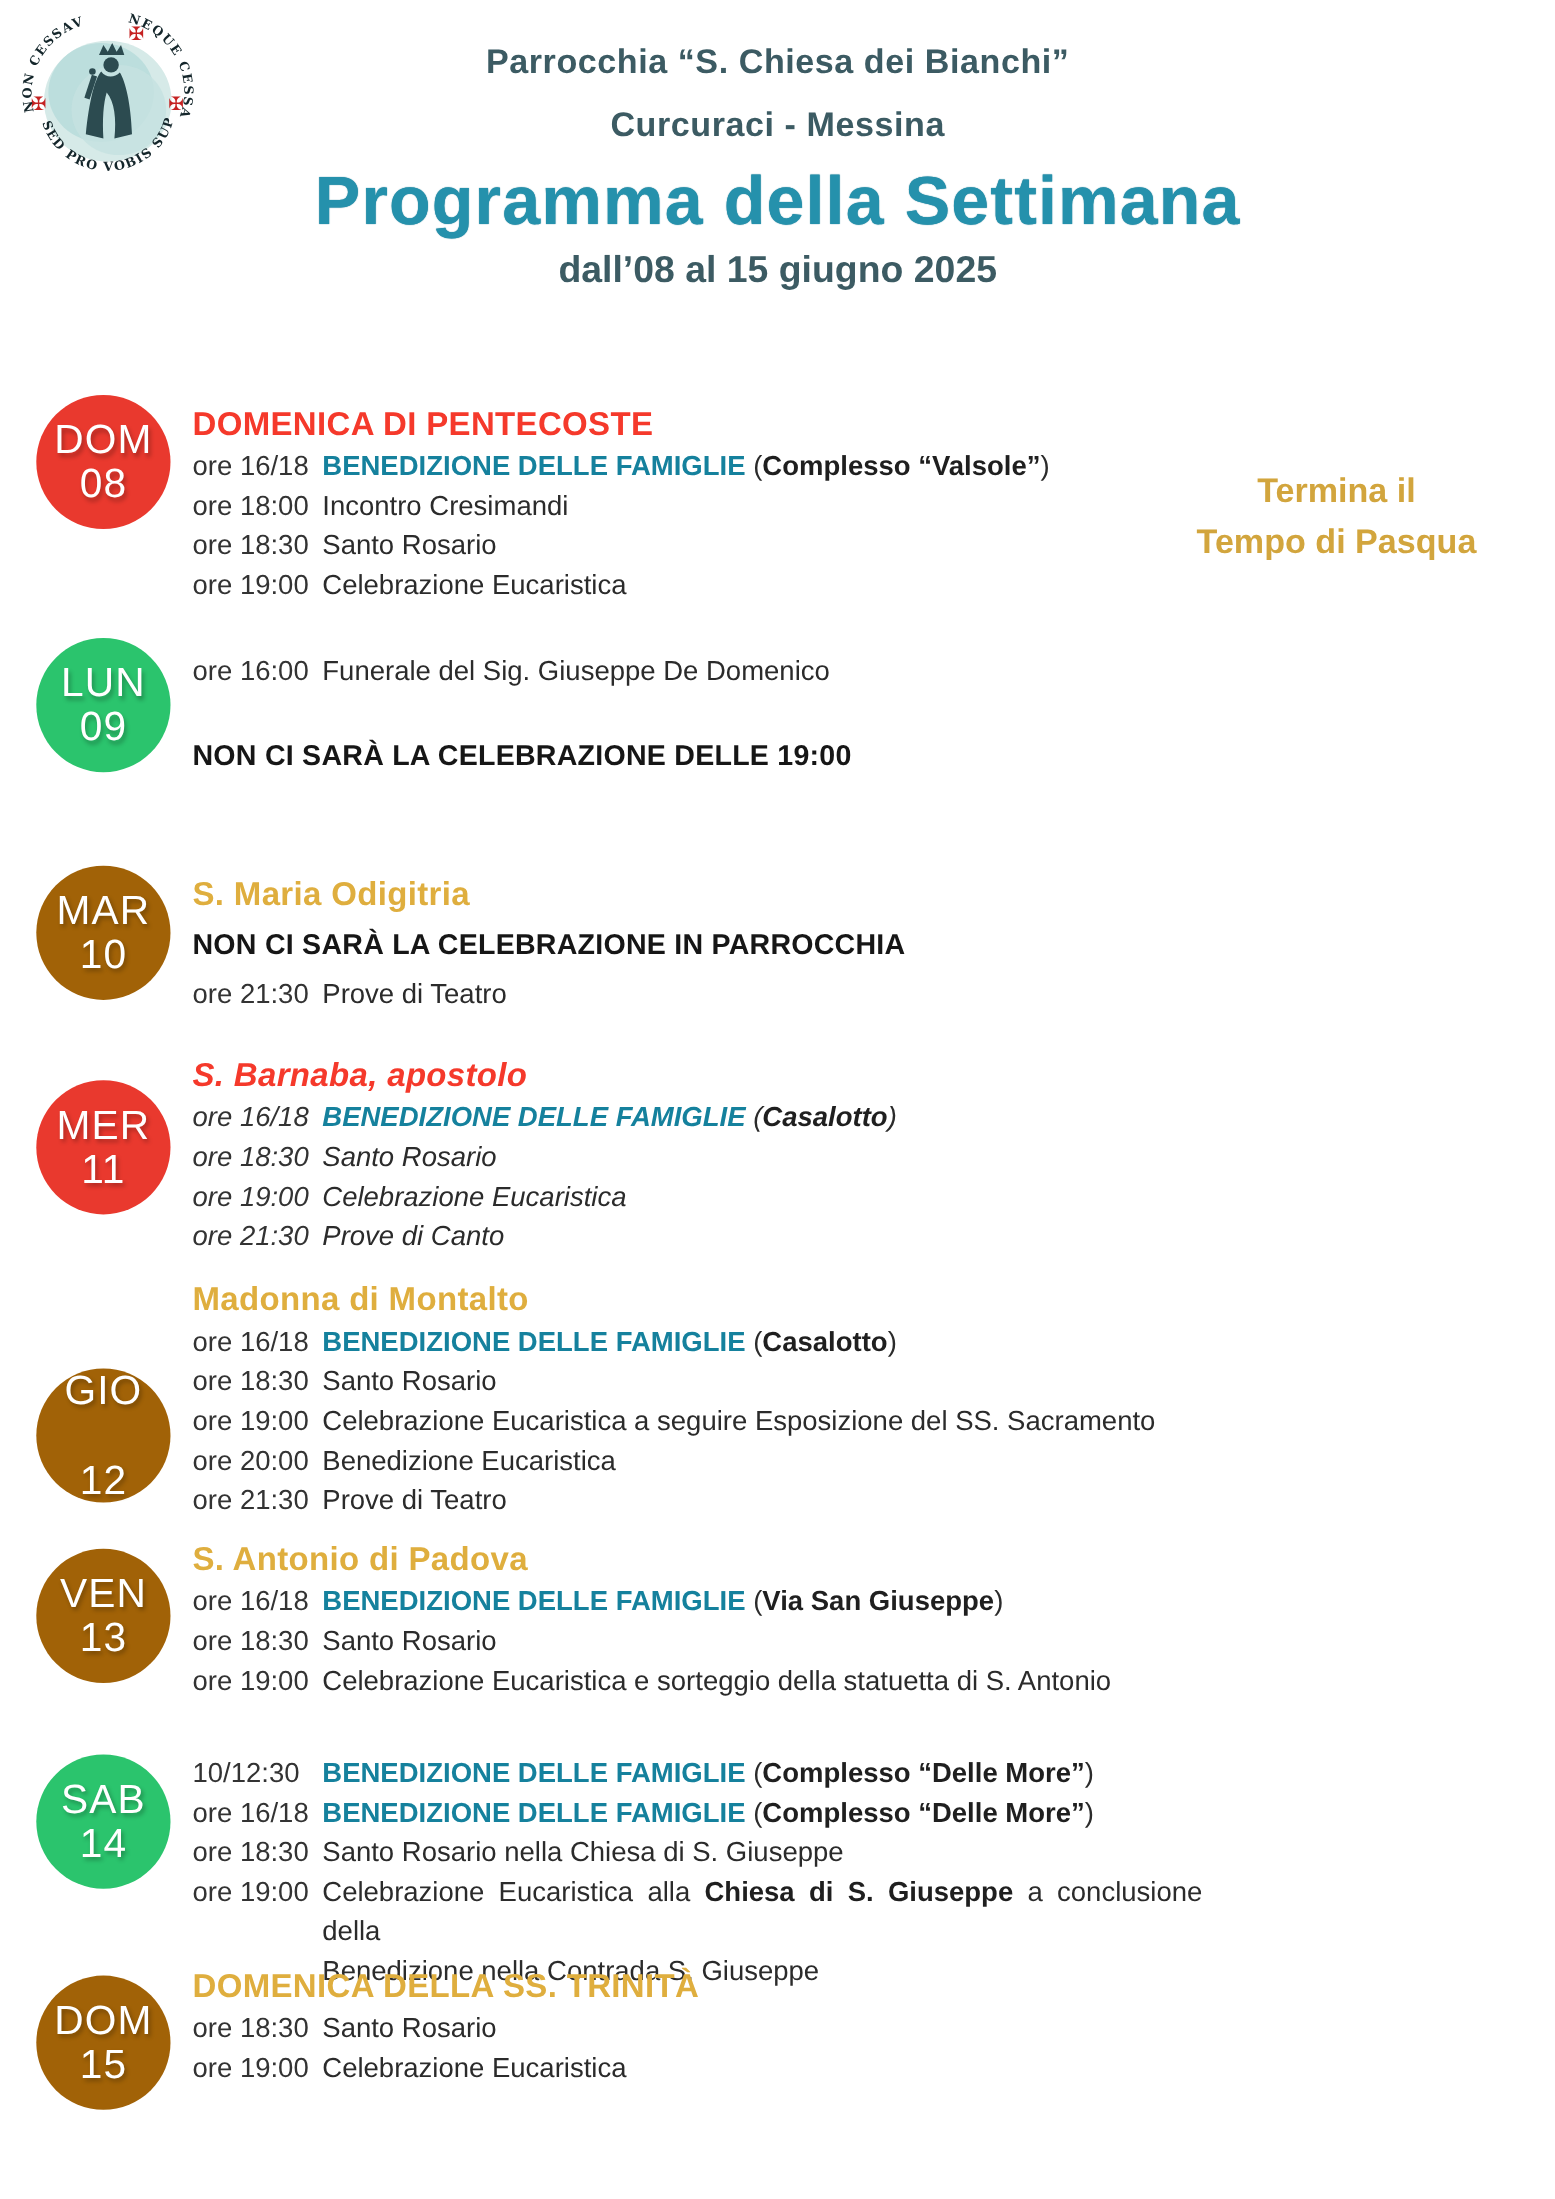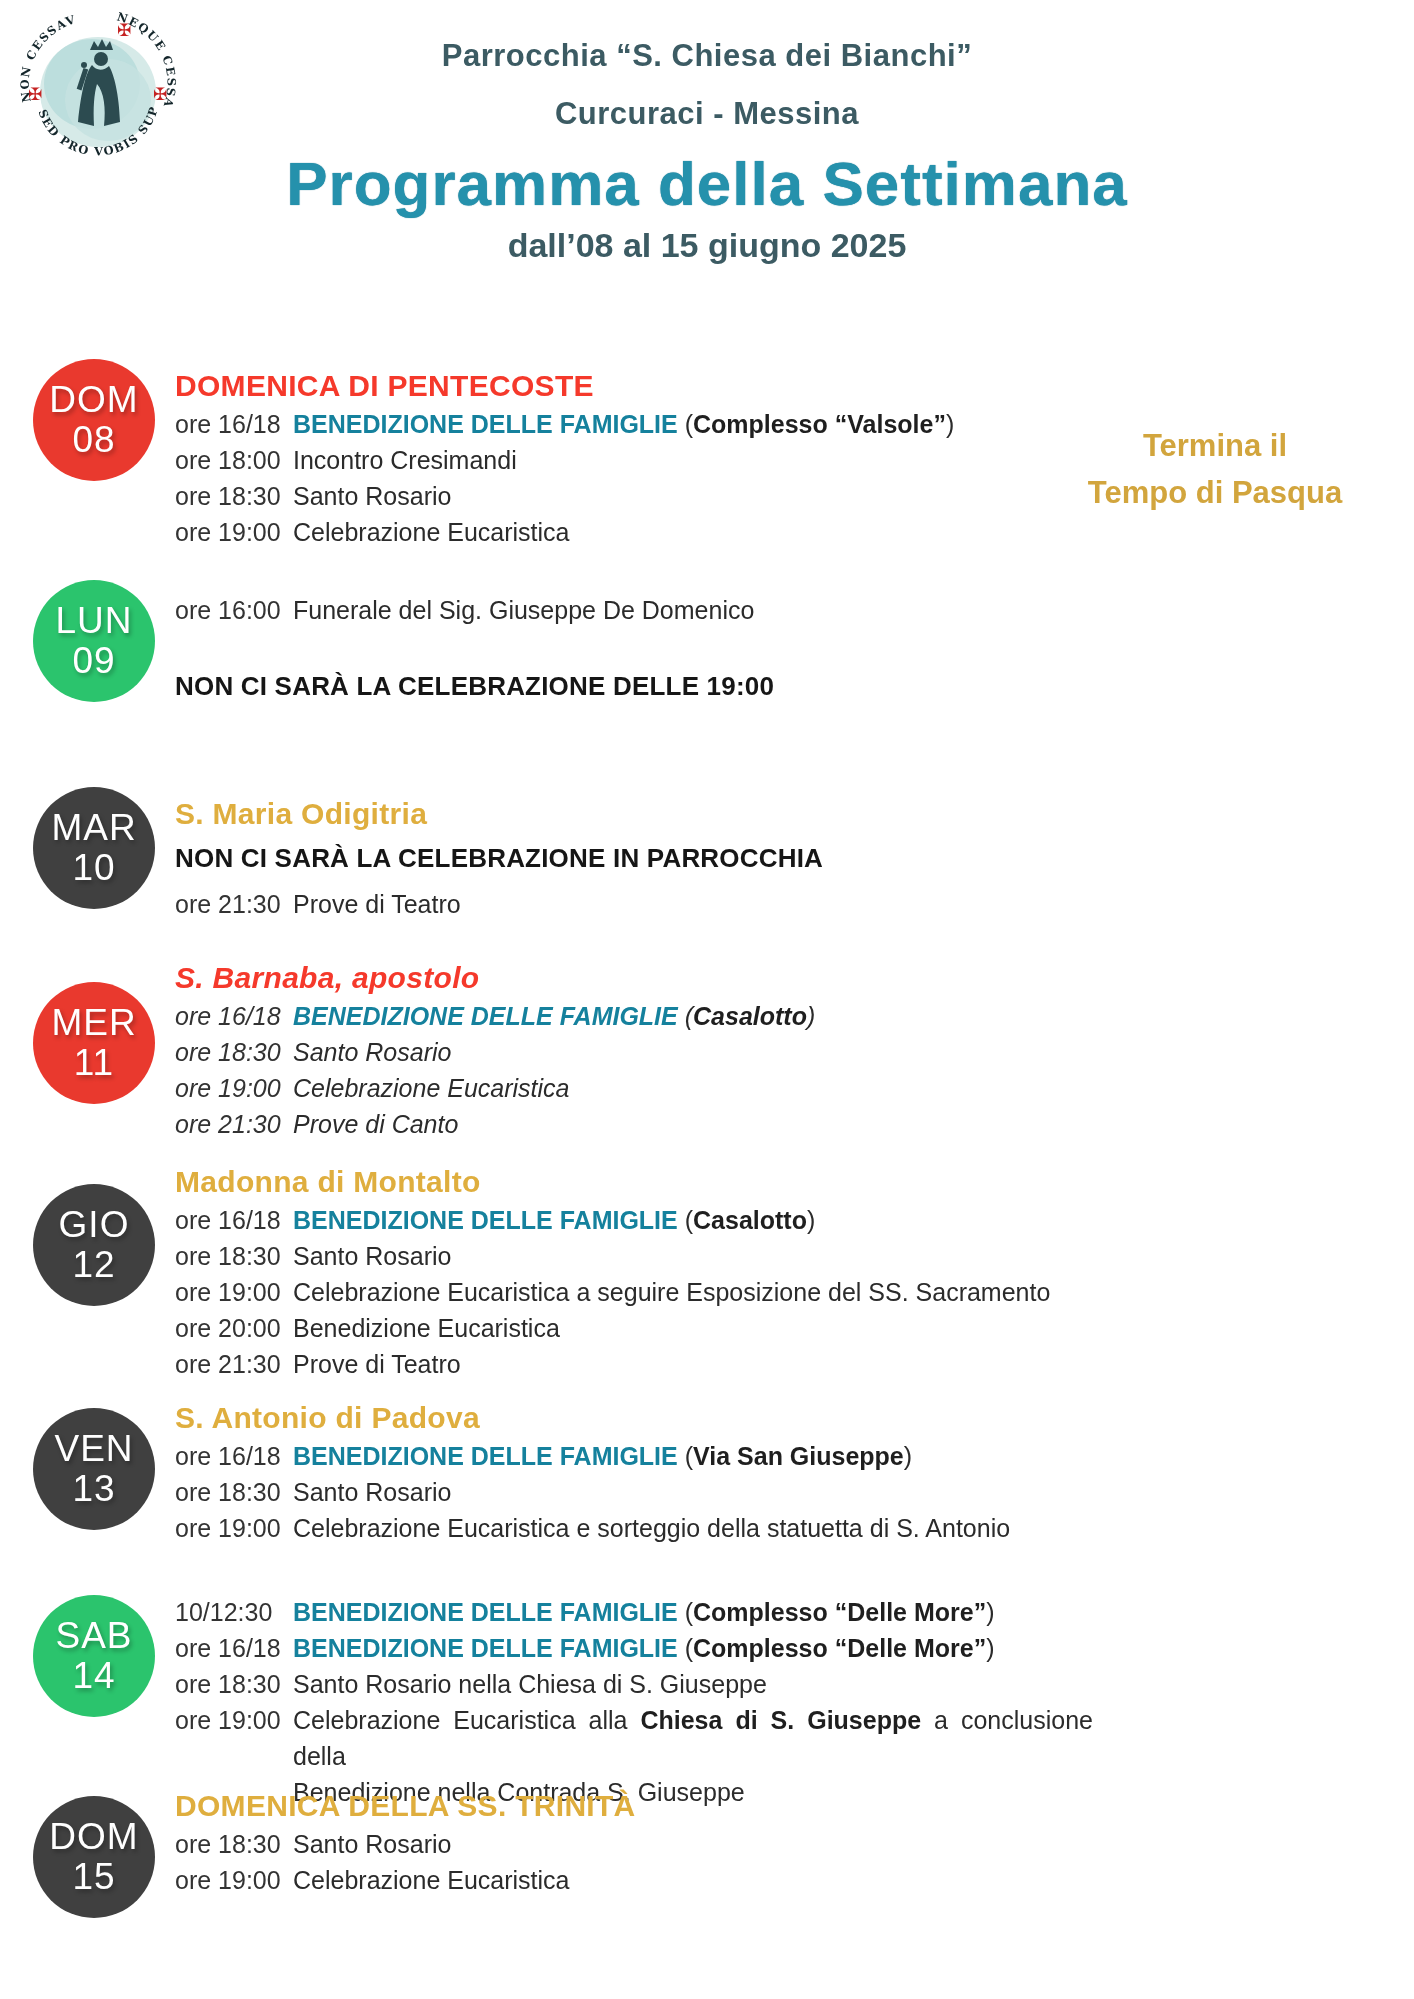--- a/index.html
+++ b/index.html
@@ -22,21 +22,21 @@
   .aside-note{position:absolute;left:1050px;top:422px;width:330px;text-align:center;
               font-size:31px;font-weight:800;color:#d2a53d;line-height:47px;}
 
   
   .day-badge{position:absolute;left:33px;width:122px;height:122px;border-radius:50%;
              color:#fff;display:flex;flex-direction:column;align-items:center;justify-content:center;
              font-weight:400;font-size:37px;line-height:40px;letter-spacing:1px;
              text-shadow:2px 3px 4px rgba(0,0,0,.28);}
   .day-badge.red{background:#e9392e}
   .day-badge.green{background:#2bc46d}
-  .day-badge.gold{background:#404040}
+  .day-badge.gold{background:#a16207}
 
   
   .sec-content{position:absolute;left:175px;width:1190px;}
   .sec-heading{font-size:30px;font-weight:800;line-height:40px;letter-spacing:.3px;}
   .sec-heading.red{color:#f5392b}
   .sec-heading.gold{color:#dfae3e}
   .row{display:flex;font-size:25px;line-height:36px;color:#2b2b2b;}
   .time{width:118px;flex:none;color:#333333;}
   .desc{flex:1;}
   .desc.justify{flex:none;width:800px;text-align:justify;text-align-last:justify;}
@@ -161,21 +161,21 @@
         </div>
         <div class="row">
           <span class="time">ore 19:00</span>
           <span class="desc"><span class="seg-plain">Celebrazione Eucaristica</span></span>
         </div>
         <div class="row">
           <span class="time">ore 21:30</span>
           <span class="desc"><span class="seg-plain">Prove di Canto</span></span>
         </div>
       </div>
-      <div class="day-badge gold" style="top: 1184px;">
+      <div class="day-badge gold" style="top: 1244px; justify-content: space-between;">
         <div>GIO</div>
         <div>12</div>
       </div>
       <div class="sec-content" style="top: 1162px;">
         <div class="sec-heading gold">Madonna di Montalto</div>
         <div class="row">
           <span class="time">ore 16/18</span>
           <span class="desc"><span class="seg-teal">BENEDIZIONE DELLE FAMIGLIE</span><span class="seg-plain"> (</span><span class="seg-bold">Casalotto</span><span class="seg-plain">)</span></span>
         </div>
         <div class="row">

